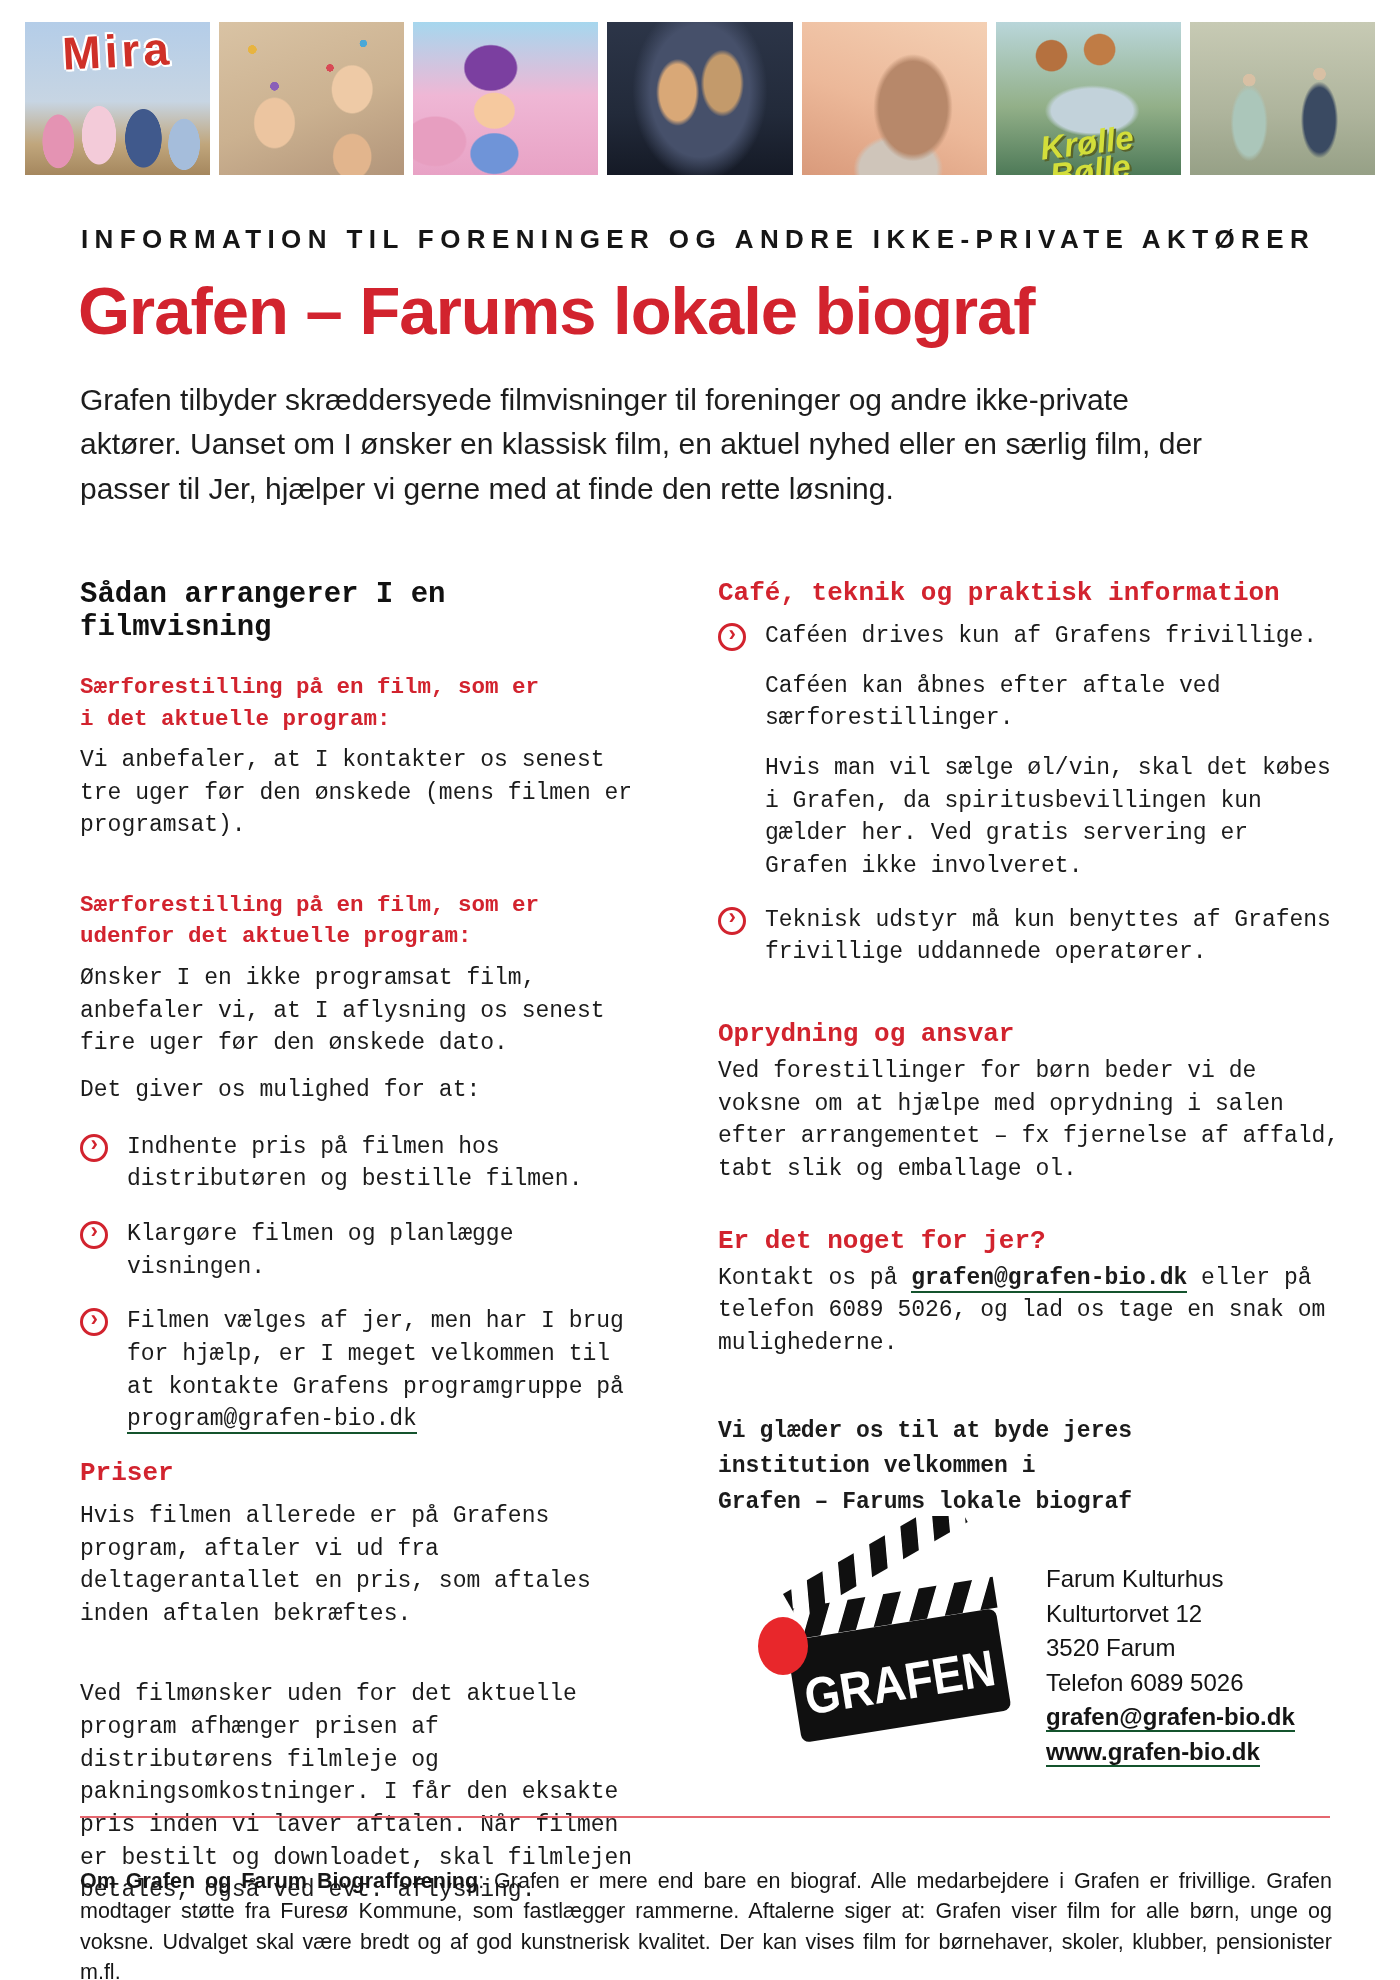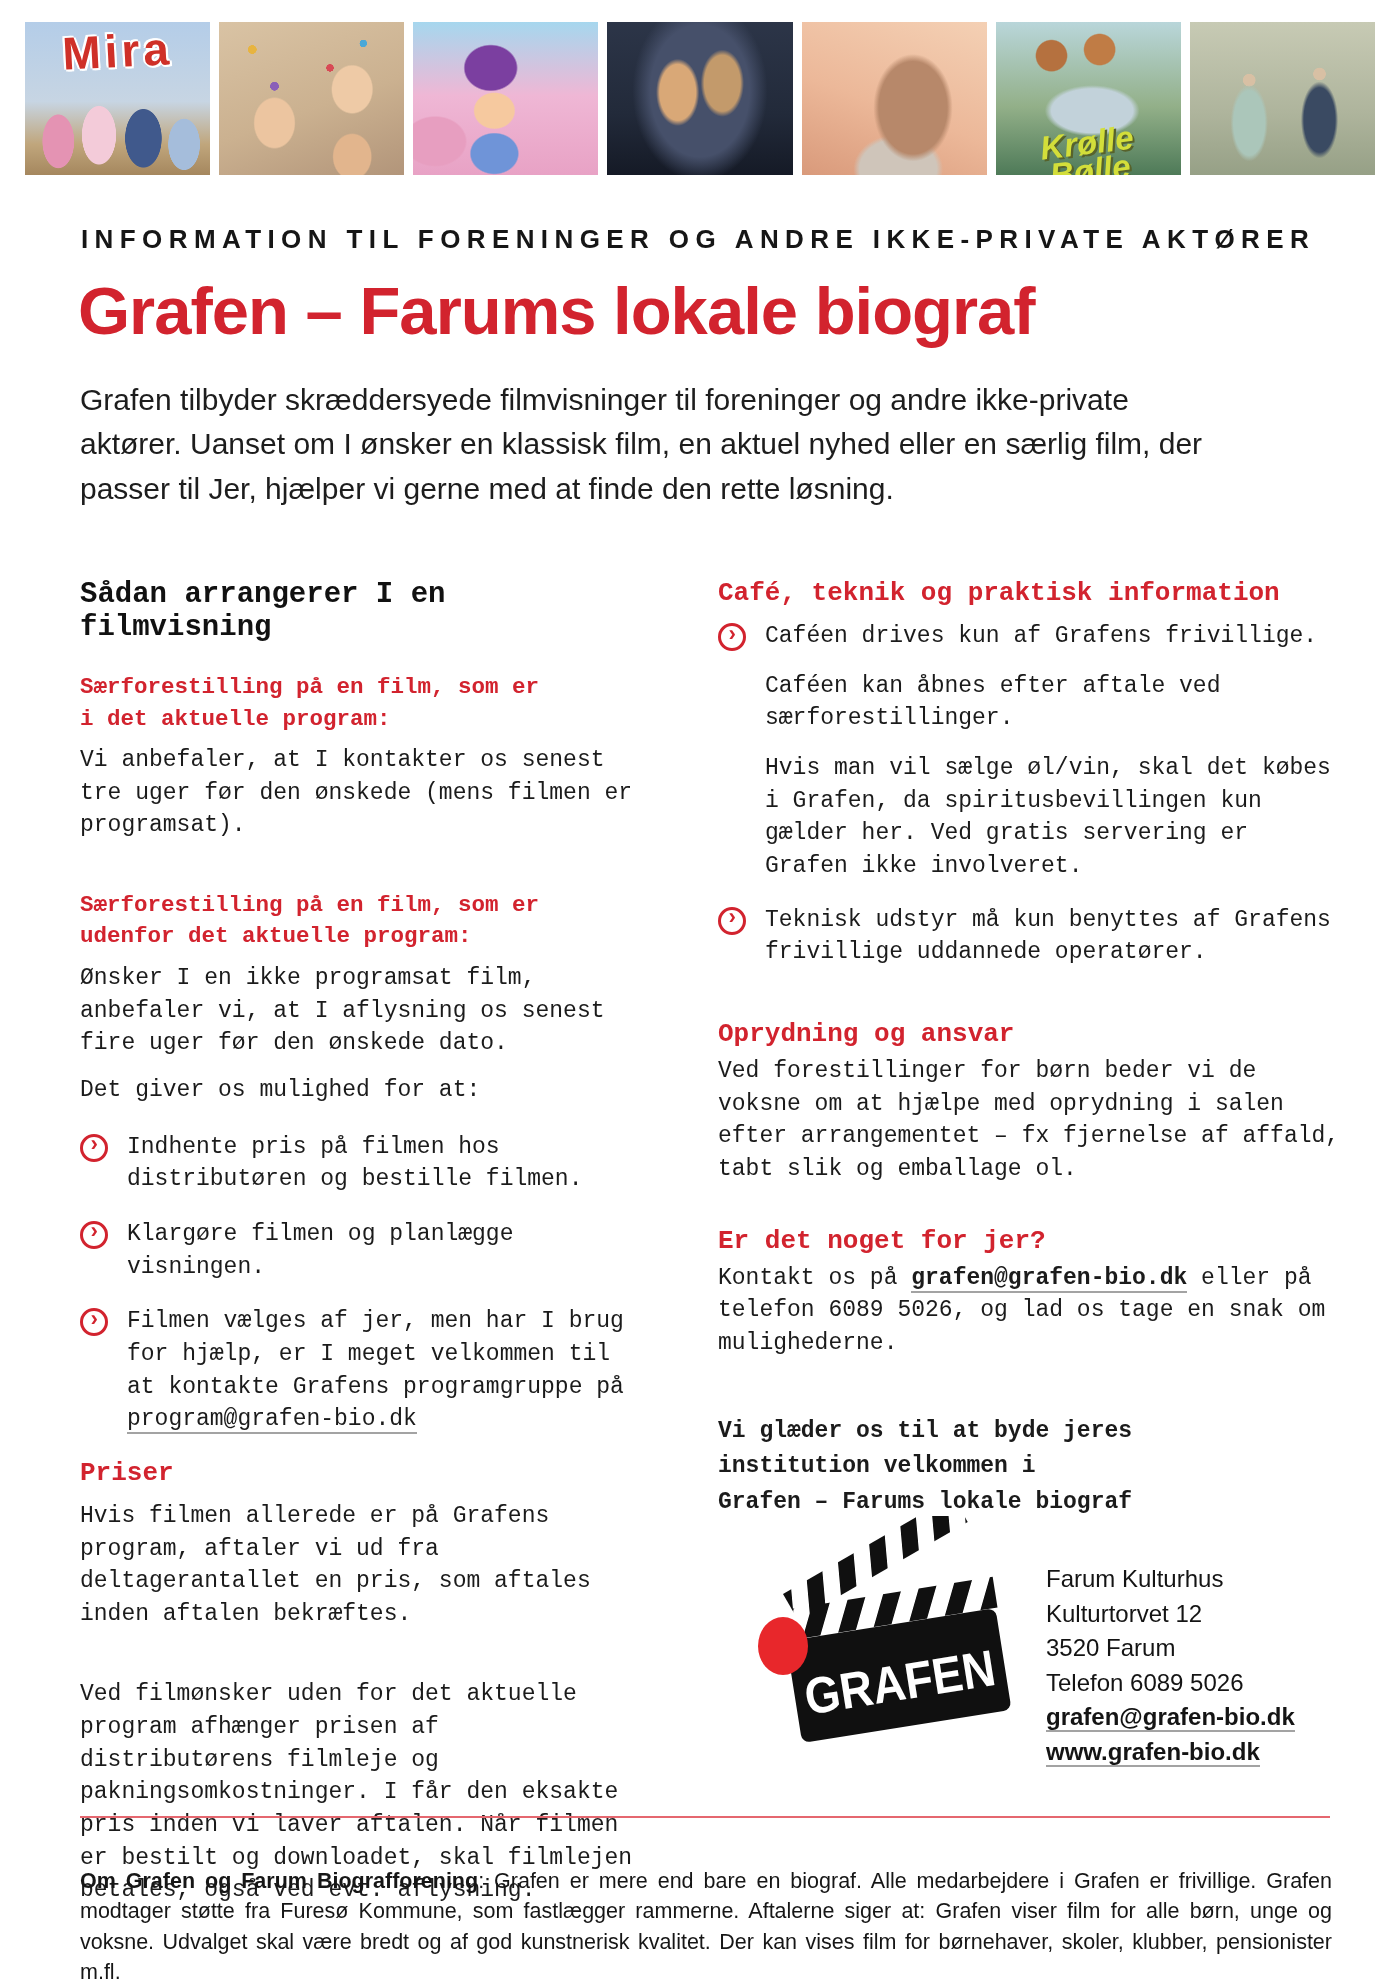--- a/index.html
+++ b/index.html
@@ -79,21 +79,21 @@
   .bullet  { display:flex; gap:19px; margin-bottom:22px; }
   .bullet .body { margin:0; }
   .bullet-icon {
     flex:0 0 auto; box-sizing:border-box; width:28px; height:28px; margin-top:3px;
     border:3px solid #d2232e; border-radius:50%; color:#d2232e;
     display:flex; align-items:center; justify-content:center;
     font-size:22px; font-weight:700; line-height:1; padding-bottom:3px; }
   .sub-ind { padding-left:47px; }
   .priser-h { }
   .closing { font-size:23px; font-weight:700; line-height:1.55; margin-top:54px; }
-  .link { color:inherit; text-decoration:none; border-bottom:2px solid #a3a3a3; cursor:pointer; }
+  .link { color:inherit; text-decoration:none; border-bottom:2px solid #14532d; cursor:pointer; }
   .link.bold { font-weight:700; }
 
   
   .logo-block { position:absolute; left:752px; top:1516px; width:610px; display:flex; gap:26px; }
   .contact { padding-top:46px; font-size:24px; line-height:1.44; color:#141414; }
   .contact .line { display:block; }
 
   
   .divider { position:absolute; left:80px; right:70px; top:1816px; height:2px; background:#e5676f; }
   .footer  { position:absolute; left:80px; top:1844px; width:1252px; font-size:21.5px; line-height:1.42; text-align:justify; color:#161616; }

